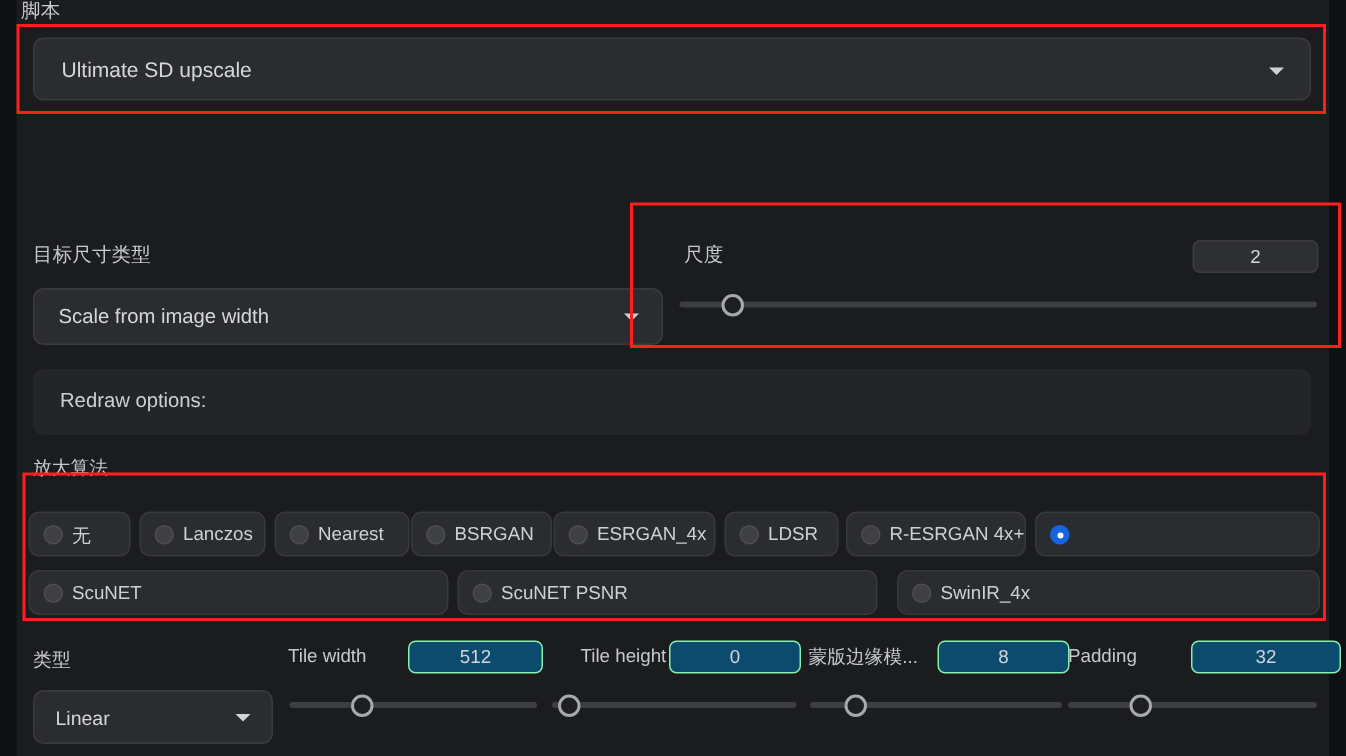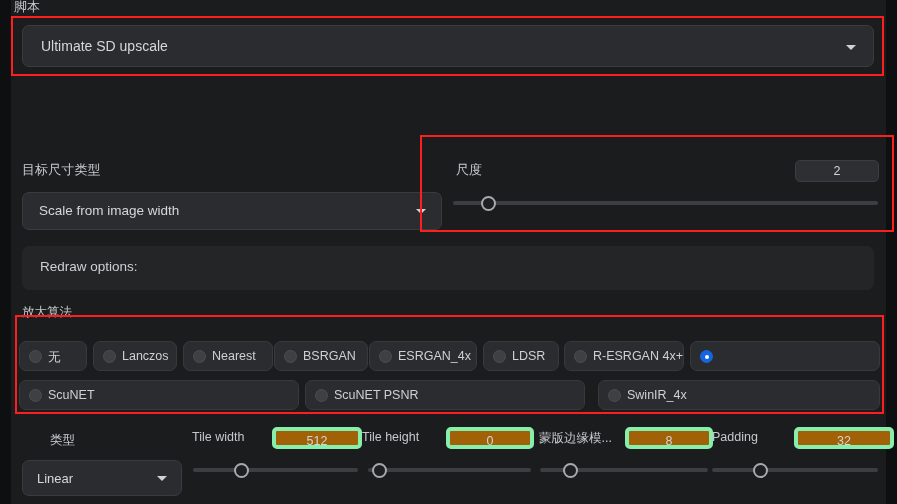--- a/index.html
+++ b/index.html
@@ -150,38 +150,38 @@
   }
   .radio-text {
     position:absolute;
     left:28px; top:7px;
     font-size:12.5px;
     color:#cdd0d4;
     white-space:nowrap;
   }
 
   
-  #type-label { position:absolute; left:22px; top:432px; font-size:12.5px;margin-left:28px; }
+  #type-label { position:absolute; left:22px; top:432px; font-size:12.5px; }
   #type-select-box {
     position:absolute; left:22px; top:460px;
     width:160px; height:36px;
     background:#2b2c2f;
     border:1px solid #3a3b3f;
     border-radius:7px;
     box-sizing:border-box;
   }
   #type-value { position:absolute; left:14px; top:10px; font-size:13px; color:#d5d7da; }
   #type-caret { right:14px; top:15px; }
 
   .num-label { position:absolute; top:430px; font-size:12.5px; color:#c6c8cc; }
   .num-box {
     position:absolute; top:427px;
     height:22px;
-    background:#a16207;
-    border:4px solid #86efac;
+    background:#0c4a6e;
+    border:1px solid #86efac;
     border-radius:5px;
     box-sizing:border-box;
   }
   .num-box span {
     position:absolute; left:0; top:3px; width:100%;
     text-align:center; font-size:12.5px; color:#d2d4d8;
   }
 
   
   .redbox {
@@ -280,21 +280,21 @@
     <div class="caret" id="type-caret"></div>
   </div>
 
   <div id="bottom-numerics">
       <div class="num-label" style="left: 192px;">Tile width</div>
       <div class="num-box" style="left: 272px; width: 90px;">
         <span>512</span>
       </div>
       <div class="track" style="left: 193px; top: 468px; width: 165px;"></div>
       <div class="knob" style="left: 233.5px; top: 463px;"></div>
-      <div class="num-label" style="left: 362px;">Tile height</div>
+      <div class="num-label" style="left: 387px;">Tile height</div>
       <div class="num-box" style="left: 446px; width: 88px;">
         <span>0</span>
       </div>
       <div class="track" style="left: 368px; top: 468px; width: 163px;"></div>
       <div class="knob" style="left: 372.44px; top: 463px;"></div>
       <div class="num-label" style="left: 539px;">蒙版边缘模...</div>
       <div class="num-box" style="left: 625px; width: 88px;">
         <span>8</span>
       </div>
       <div class="track" style="left: 540px; top: 468px; width: 168px;"></div>

